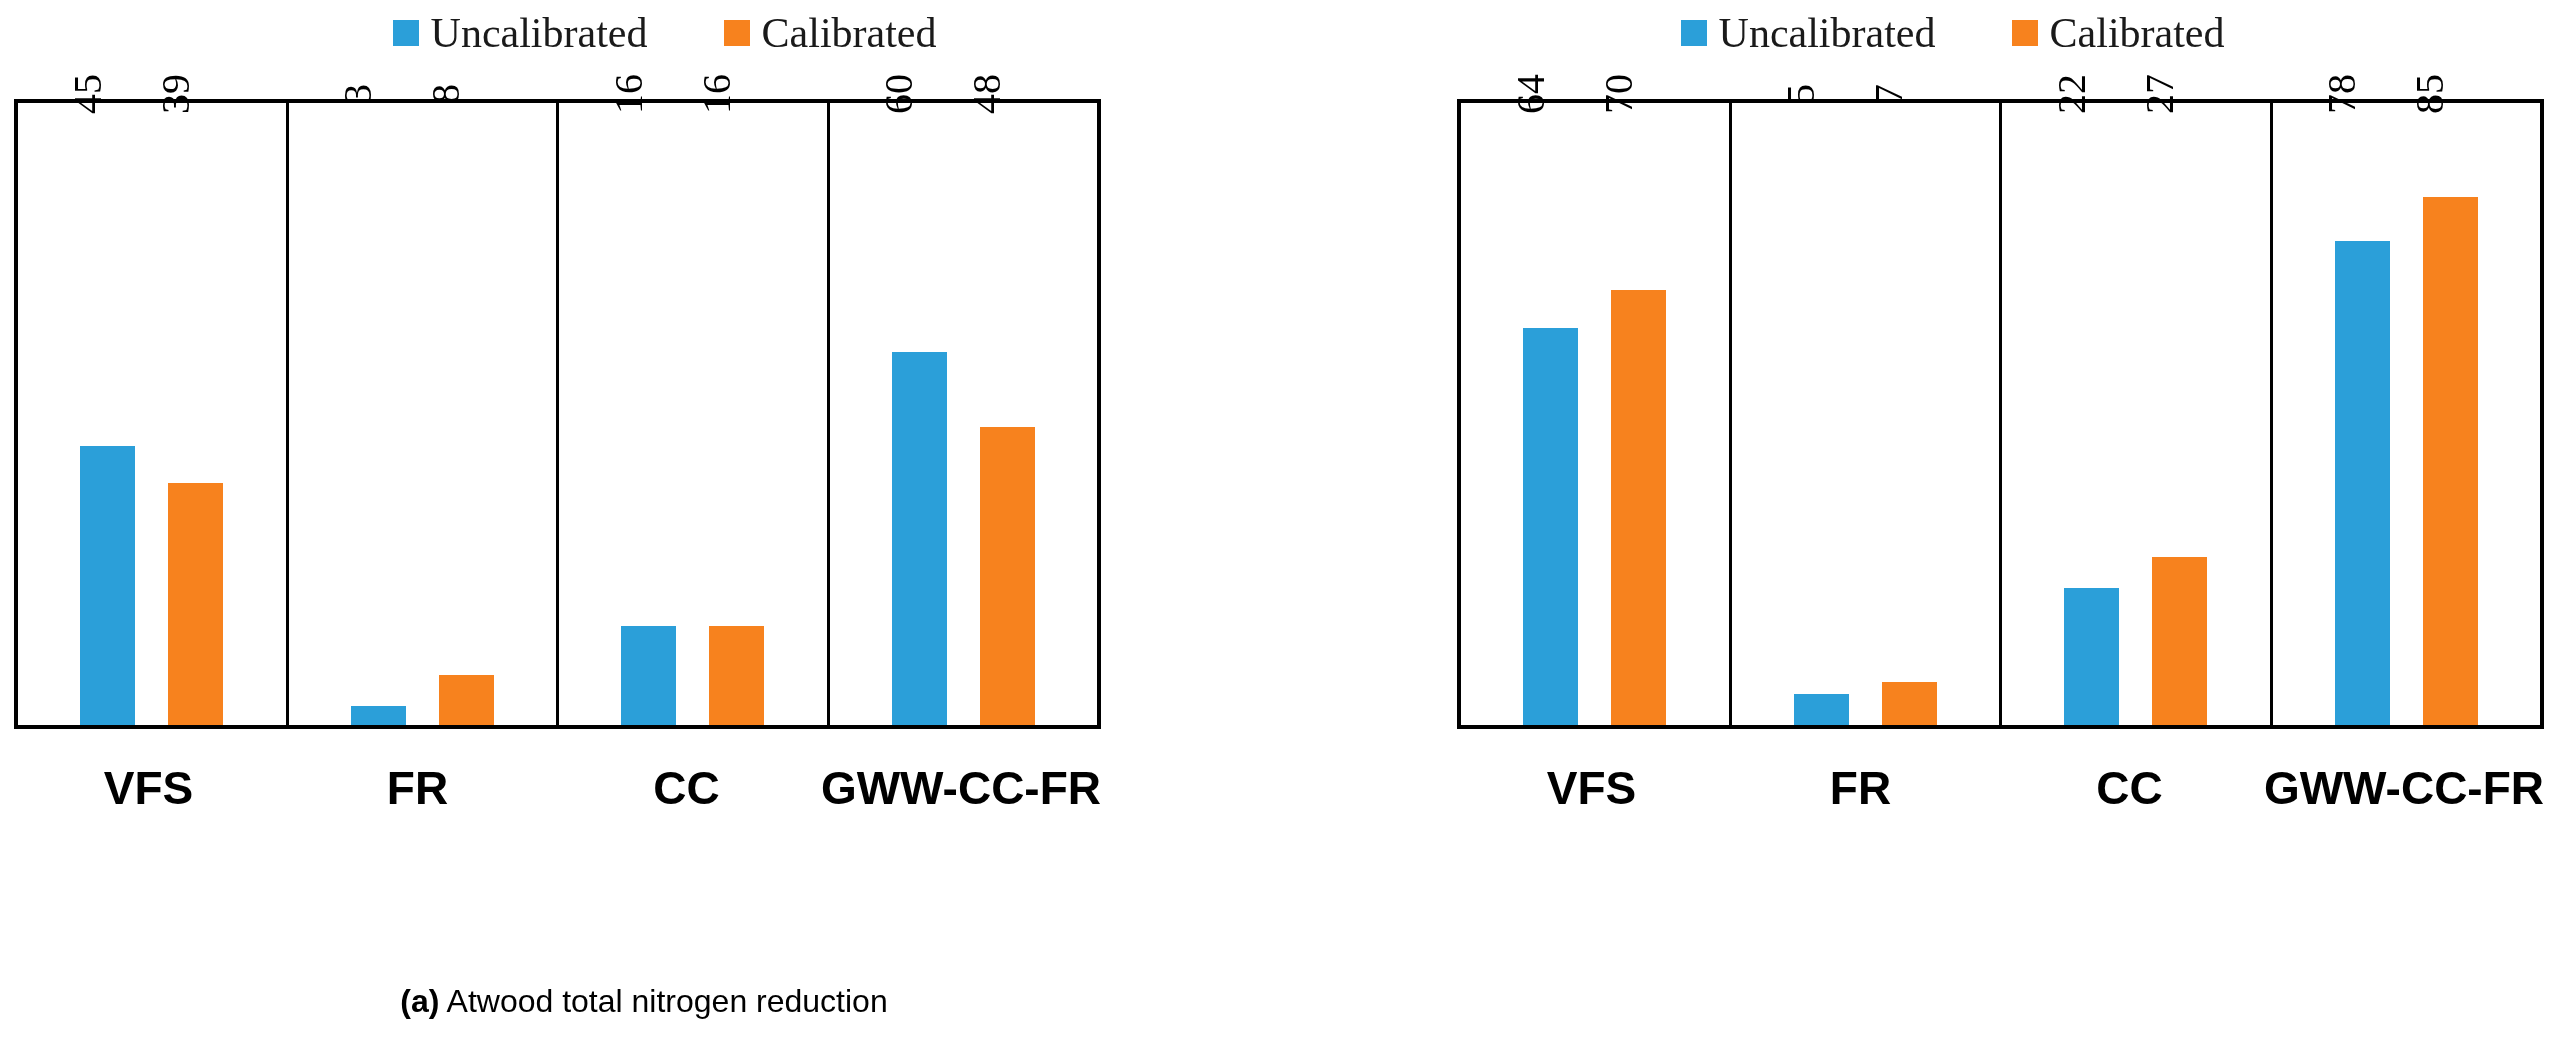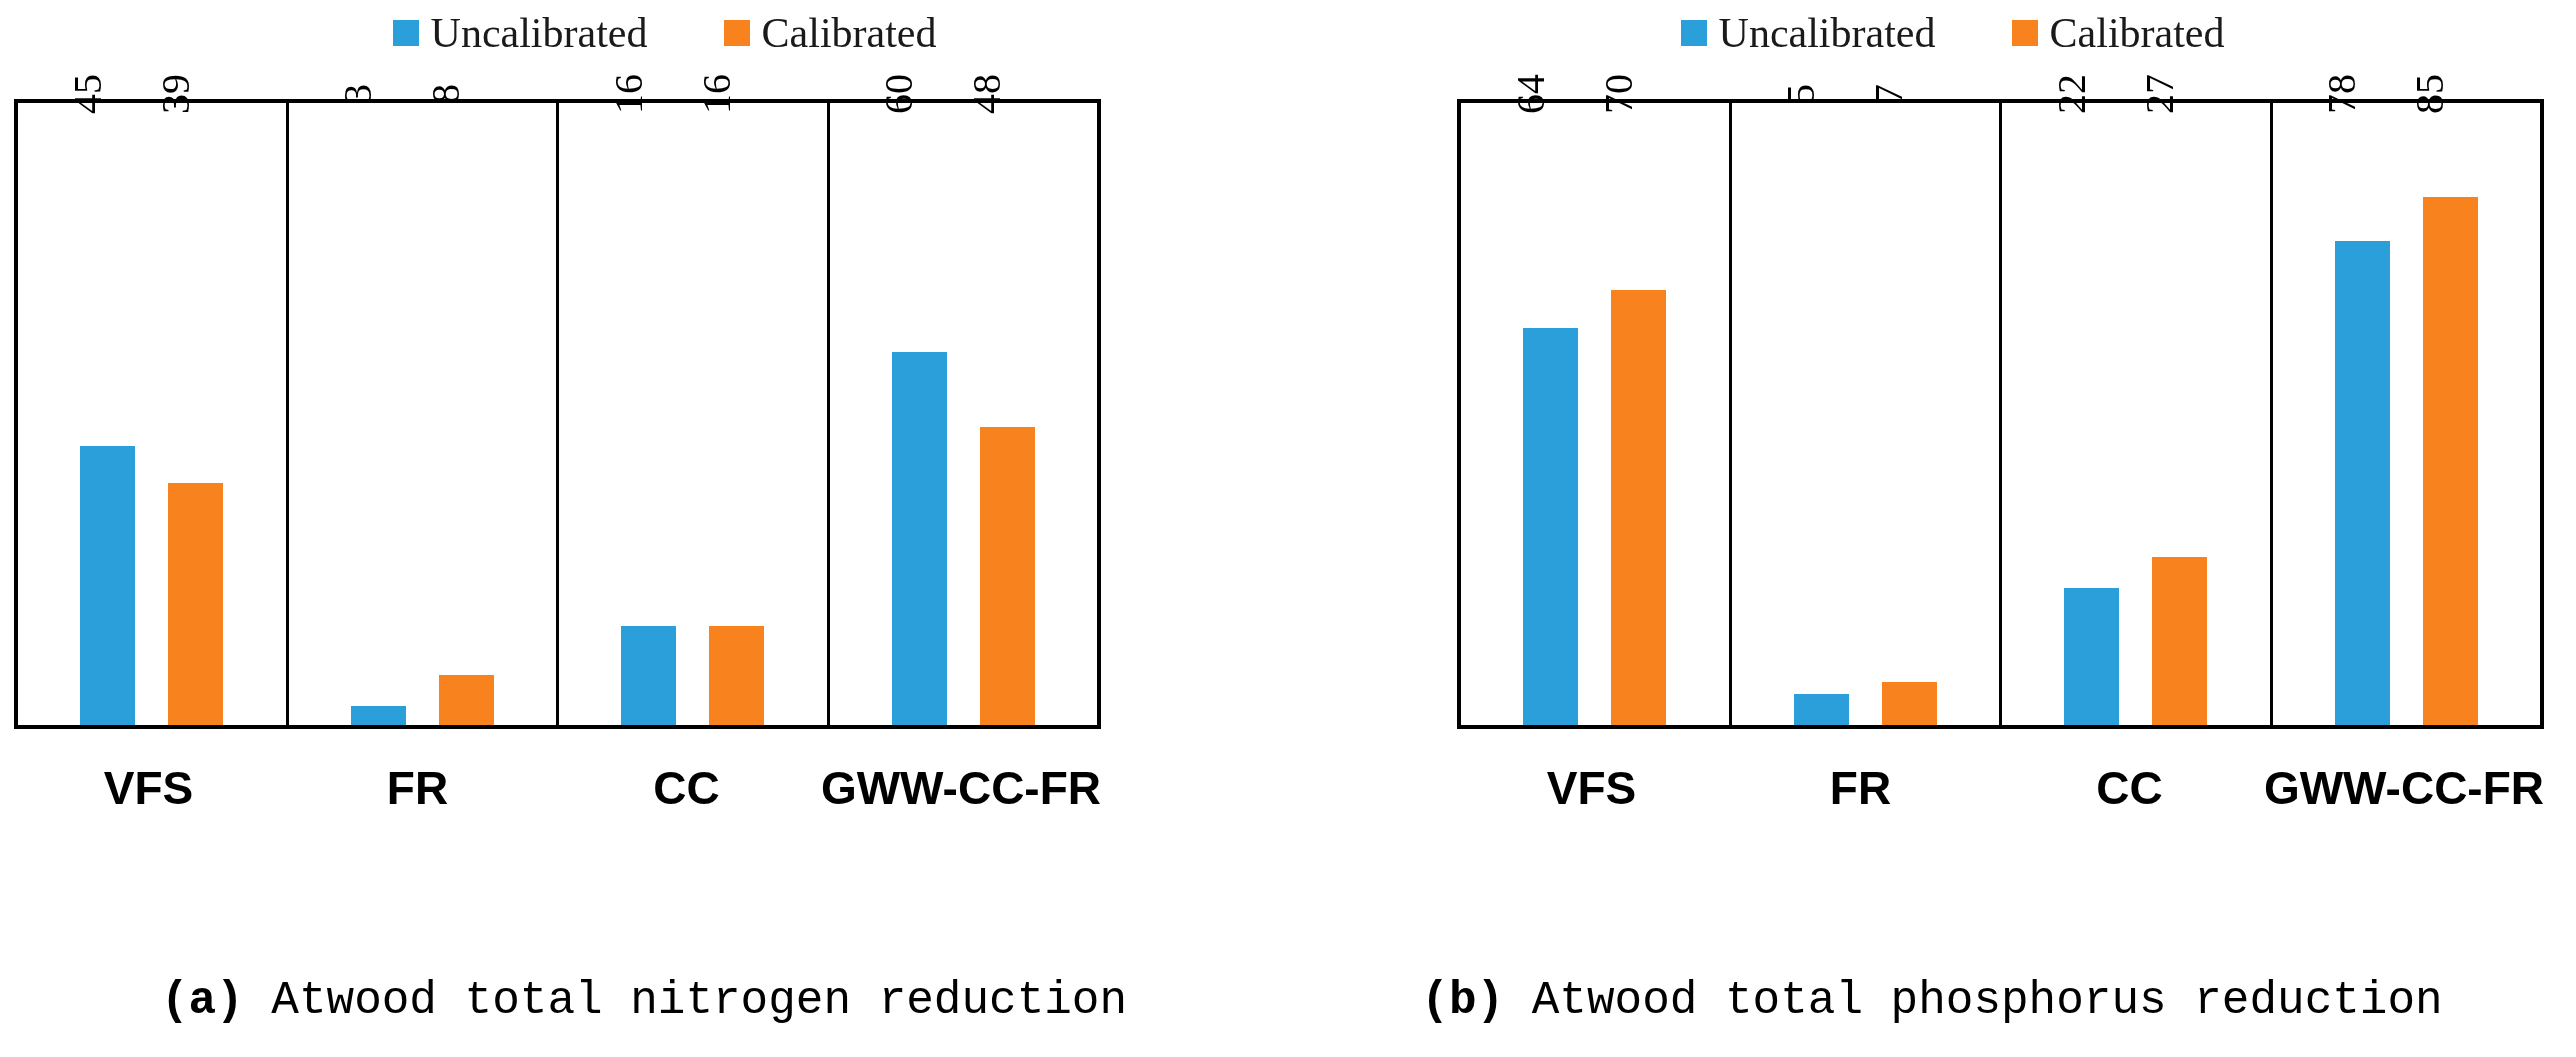--- a/index.html
+++ b/index.html
@@ -43,22 +43,22 @@
   
   .xlabels{position:absolute;height:70px;display:flex;flex-direction:row;align-items:center;}
   .panel-a .xlabels{left:14px;top:753px;width:1087px;}
   .panel-b .xlabels{left:169px;top:753px;width:1087px;}
   .xlabel{flex:1 1 0;text-align:center;font-size:46px;line-height:51px;font-weight:bold;
           color:#000;font-family:Liberation Sans, sans-serif;white-space:nowrap;}
 
   
   .caption{position:absolute;left:0;width:100%;top:966px;height:70px;
            display:flex;flex-direction:row;justify-content:center;align-items:center;}
-  .caption-text{font-size:46px;line-height:59px;color:#000;
-                font-family:Liberation Mono, monospace;white-space:nowrap;}
+  .caption-text{font-size:32px;line-height:59px;color:#000;
+                font-family:Liberation Sans, sans-serif;white-space:nowrap;}
   .caption-tag{font-weight:bold;}
 </style>
 </head>
 <body>
 
 <div class="figure">
 
   <div class="panel panel-a">
 
     <div class="legend">
@@ -201,19 +201,16 @@
       </div>
     </div>
 
     <div class="xlabels">
       <span class="xlabel">VFS</span>
       <span class="xlabel">FR</span>
       <span class="xlabel">CC</span>
       <span class="xlabel">GWW-CC-FR</span>
     </div>
 
-    <div class="caption">
-      <span class="caption-text"><span class="caption-tag">(b)</span><span> Atwood total phosphorus reduction</span></span>
-    </div>
   </div>
 
 </div>
 
 
 </body></html>

